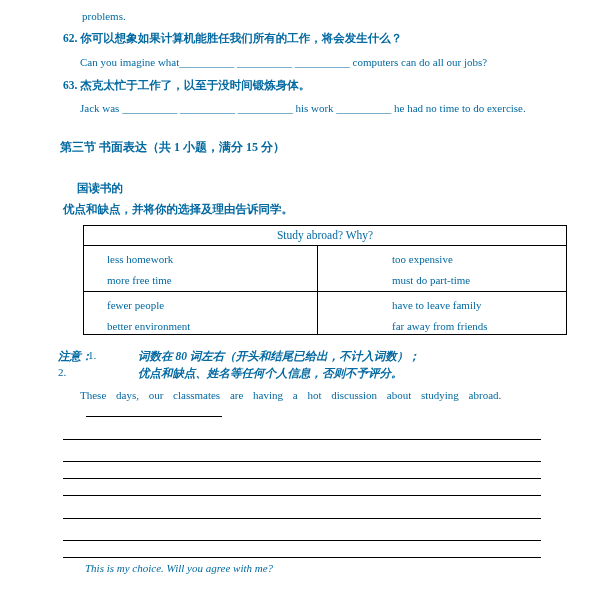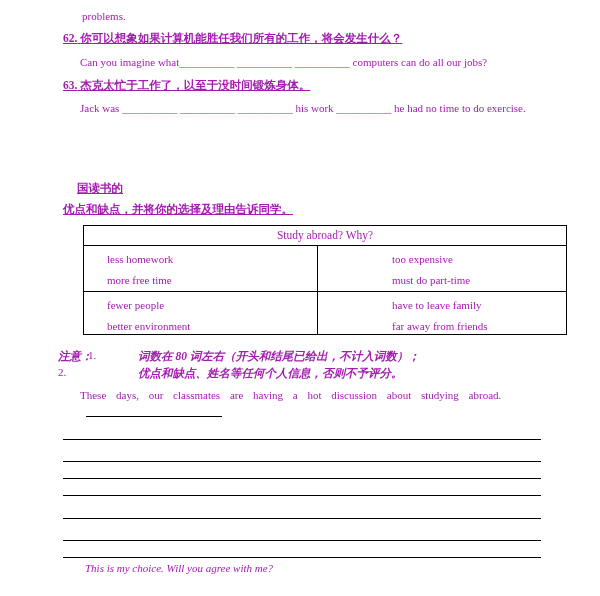--- a/index.html
+++ b/index.html
@@ -1,26 +1,26 @@
 <!DOCTYPE html>
 <html><head>
 <meta charset="utf-8">
 <style>
   html,body{margin:0;padding:0;background:#e8e8e8;}
   .page{
     position:relative;
     width:600px;height:596px;
     background:#ffffff;
     font-family:"Liberation Serif","DejaVu Serif",serif;
-    color:#a21caf;
+    color:#0369a1;
     overflow:hidden;
   }
   .abs{position:absolute;line-height:1.25;white-space:nowrap;}
   .en{font-size:11px;}
-  .cn{font-size:11.5px;font-weight:bold;text-decoration:underline;}
+  .cn{font-size:11.5px;font-weight:bold;}
   .cn-heading{font-size:12px;font-weight:bold;}
   .note-cn{font-size:11.5px;font-weight:bold;font-style:italic;}
 
   
   .problems{left:82px;top:10px;}
   .q62-cn{left:63px;top:31px;}
   .q62-en{left:80px;top:56px;}
   .q63-cn{left:63px;top:78px;}
   .q63-en{left:80px;top:102px;}
   .section-heading{left:60px;top:140px;}
@@ -67,20 +67,21 @@
 <div class="page">
 
   <div class="abs en problems">problems.</div>
 
   <div class="abs cn q62-cn"><span>62.</span> <span>你可以想象如果计算机能胜任我们所有的工作，将会发生什么？</span></div>
   <div class="abs en q62-en">Can you imagine what__________ __________ __________ computers can do all our jobs?</div>
 
   <div class="abs cn q63-cn"><span>63.</span> <span>杰克太忙于工作了，以至于没时间锻炼身体。</span></div>
   <div class="abs en q63-en">Jack was __________ __________ __________ his work __________ he had no time to do exercise.</div>
 
+  <div class="abs cn-heading section-heading">第三节 书面表达（共 1 小题，满分 15 分）</div>
 
   <div class="abs cn intro-2">国读书的</div>
   <div class="abs cn intro-3">优点和缺点，并将你的选择及理由告诉同学。</div>
 
   <div class="study-table">
     <div class="title">Study abroad? Why?</div>
     <div class="t-row r1">
       <div class="cell left">
         <div>less homework</div>
         <div>more free time</div>

